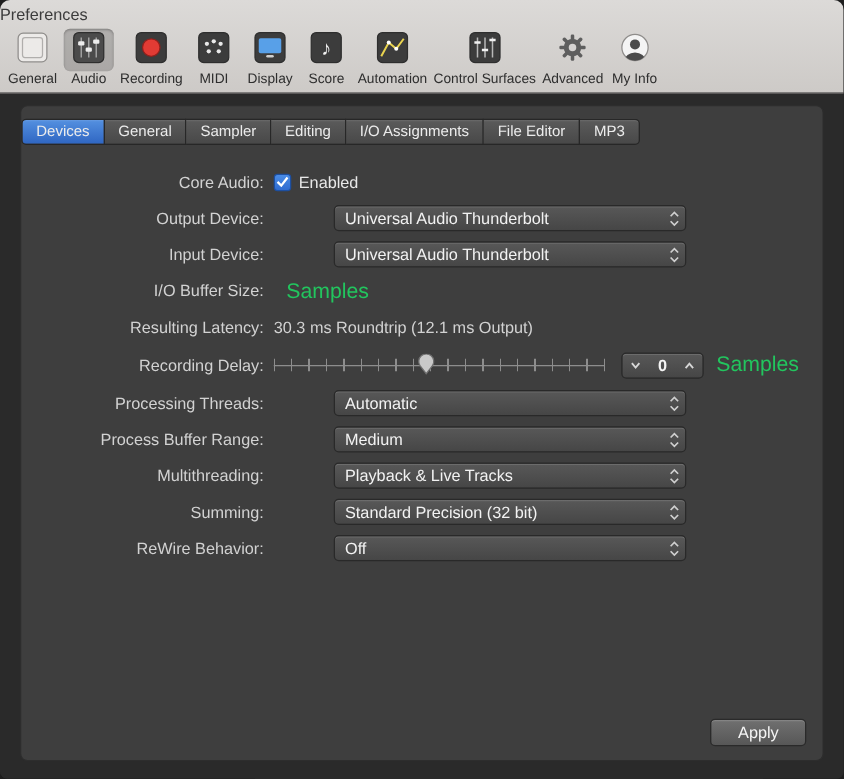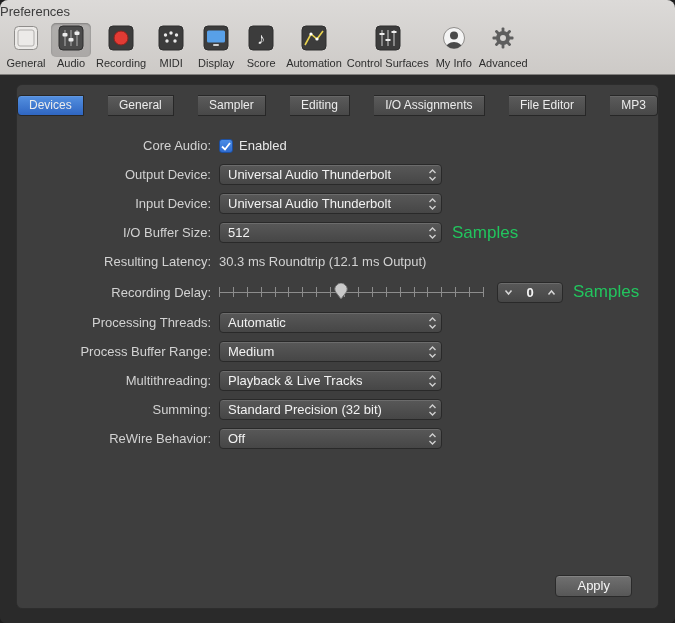--- a/index.html
+++ b/index.html
@@ -20,46 +20,47 @@
   .window-title { height:23px; line-height:23px; text-align:left; font-size:13px; color:#3c3c3c; }
   .toolbar-items { display:flex; align-items:flex-start; padding:0 4px 5px 6px; gap:5px; }
   .tb-item { display:flex; flex-direction:column; align-items:center; cursor:default; }
   .tb-iconwrap { width:40px; height:34px; display:flex; align-items:center; justify-content:center; border-radius:5px; }
   .tb-item.selected .tb-iconwrap { background:rgba(0,0,0,0.18); box-shadow:inset 0 1px 2px rgba(0,0,0,0.28); }
   .tb-label { font-size:11px; color:#2e2e2e; margin-top:0; white-space:nowrap; }
   
   .content { flex:1 1 auto; background:#2a2a2a; padding:9px 16px 14px; }
   .panel { background:#3e3e3e; border:1px solid #2d2d2d; border-radius:6px; height:100%; position:relative; padding-top:10px; }
   
-  .tabs { display:flex; justify-content:space-between; }
+  .tabs { display:flex; justify-content:flex-start; }
   .tab {
     background:linear-gradient(#5b5b5b,#484848);
     border:1px solid #272727; border-left-width:0;
     padding:2px 11px 3px; font-size:12px; color:#ececec; cursor:default;
     box-shadow:inset 0 1px 0 rgba(255,255,255,0.08);
   }
   .tab:first-child { border-radius:4px 0 0 4px; border-left-width:1px; }
   .tab:last-child { border-radius:0 4px 4px 0; }
   .tab.selected { background:linear-gradient(#5490e0,#2f66c2); }
   
   .form { margin-top:15px; }
   .row { display:flex; align-items:center; height:29px;padding-left:40px; }
   .row-label { width:162px; text-align:right; padding-right:8px; font-size:13px; color:#d2d2d2; flex:0 0 auto; }
   .unit { font-size:17px; color:#22c55e; margin-left:10px; }
   .latency-value { font-size:13px; color:#d2d2d2; }
   
   .checkbox { width:14px; height:14px; border-radius:3px; background:linear-gradient(#4a8ce6,#2f6cd0); border:1px solid #1d4fa0; display:inline-flex; align-items:center; justify-content:center; }
   .checkbox-label { font-size:13px; color:#e8e8e8; margin-left:6px; }
   
   .popup {
-    width:223px; height:21px; background:linear-gradient(#585858,#464646);
+    width:282px; height:21px; background:linear-gradient(#585858,#464646);
     border:1px solid #292929; border-radius:4px;
     display:flex; align-items:center; padding:0 4px 0 8px;
     box-shadow:inset 0 1px 0 rgba(255,255,255,0.12);
     cursor:default;
+    margin-left:48px;
   }
   .popup-value { flex:1 1 auto; font-size:13px; color:#f2f2f2; white-space:nowrap; overflow:hidden; }
   .popup-chevrons { flex:0 0 auto; display:flex; align-items:center; }
   
   .slider { position:relative; width:265px; height:20px; }
   .slider-ticks {
     position:absolute; left:0; right:0; top:5px; height:10px;
     background:
       repeating-linear-gradient(to right,#8d8d8d 0 1px,transparent 1px 13.9px),
       linear-gradient(#8d8d8d,#8d8d8d) 0 50% / 100% 1px no-repeat;
@@ -69,21 +70,21 @@
   .stepper {
     margin-left:13px; width:66px; height:21px;
     background:linear-gradient(#585858,#464646); border:1px solid #292929; border-radius:4px;
     display:flex; align-items:center; justify-content:space-between; padding:0 6px;
     box-shadow:inset 0 1px 0 rgba(255,255,255,0.12);
   }
   .stepper-value { font-size:13px; font-weight:bold; color:#f5f5f5; }
   .stepper-btn { display:flex; align-items:center; cursor:default; }
   
   .apply-btn {
-    position:absolute; right:26px; bottom:11px;
+    position:absolute; right:13px; bottom:11px;
     background:linear-gradient(#707070,#575757); border:1px solid #2a2a2a; border-radius:4px;
     color:#f5f5f5; font-size:13px; padding:2px 21px 3px;
     font-family:inherit; box-shadow:inset 0 1px 0 rgba(255,255,255,0.14);
     cursor:default;
   }
 </style>
 </head>
 <body>
 
 <div class="window">
@@ -209,40 +210,20 @@
                 </g>
                 <g stroke="#f0f0f0" stroke-width="2">
                   <line x1="4.5" y1="9" x2="9.5" y2="9"></line>
                   <line x1="10.5" y1="15" x2="15.5" y2="15"></line>
                   <line x1="16.5" y1="7" x2="21.5" y2="7"></line>
                 </g>
               </svg>
         </span>
           </div>
         <div class="tb-label">Control Surfaces</div>
-      </div>
-
-      <div class="tb-item">
-        <div class="tb-iconwrap">
-            <span>
-          <svg width="26" height="26" viewBox="0 0 26 26">
-                <defs>
-                  <clipPath id="mic">
-                    <circle cx="13" cy="13" r="10.5"></circle>
-                  </clipPath>
-                </defs>
-                <circle cx="13" cy="13" r="10.5" fill="#f4f4f4" stroke="#8f8d8b"></circle>
-                <g clip-path="url(#mic)" fill="#4a4a4a">
-                  <circle cx="13" cy="10.5" r="4"></circle>
-                  <path d="M4.5 24 a8.5 7 0 0 1 17 0 Z"></path>
-                </g>
-              </svg>
-        </span>
-          </div>
-        <div class="tb-label">My Info</div>
       </div>
 
       <div class="tb-item">
         <div class="tb-iconwrap">
             <span>
           <svg width="26" height="26" viewBox="0 0 26 26">
                 <g fill="#5e5e5e">
                   <circle cx="13" cy="13" r="7"></circle>
                   <rect x="11.6" y="2.5" width="2.8" height="5" rx="1"></rect>
                   <rect x="11.6" y="18.5" width="2.8" height="5" rx="1"></rect>
@@ -255,20 +236,40 @@
                     <rect x="18.5" y="11.6" width="5" height="2.8" rx="1"></rect>
                   </g>
                 </g>
                 <circle cx="13" cy="13" r="3" fill="#d5d3d1"></circle>
               </svg>
         </span>
           </div>
         <div class="tb-label">Advanced</div>
       </div>
 
+      <div class="tb-item">
+        <div class="tb-iconwrap">
+            <span>
+          <svg width="26" height="26" viewBox="0 0 26 26">
+                <defs>
+                  <clipPath id="mic">
+                    <circle cx="13" cy="13" r="10.5"></circle>
+                  </clipPath>
+                </defs>
+                <circle cx="13" cy="13" r="10.5" fill="#f4f4f4" stroke="#8f8d8b"></circle>
+                <g clip-path="url(#mic)" fill="#4a4a4a">
+                  <circle cx="13" cy="10.5" r="4"></circle>
+                  <path d="M4.5 24 a8.5 7 0 0 1 17 0 Z"></path>
+                </g>
+              </svg>
+        </span>
+          </div>
+        <div class="tb-label">My Info</div>
+      </div>
+
     </div>
   </div>
 
   <div class="content">
     <div class="panel">
 
       <div class="tabs">
         <div class="tab selected">Devices</div>
         <div class="tab">General</div>
         <div class="tab">Sampler</div>
@@ -311,29 +312,20 @@
                 <svg width="9" height="14" viewBox="0 0 9 14">
                   <path d="M1.5 5 L4.5 2 L7.5 5" fill="none" stroke="#cfcfcf" stroke-width="1.4"></path>
                   <path d="M1.5 9 L4.5 12 L7.5 9" fill="none" stroke="#cfcfcf" stroke-width="1.4"></path>
                 </svg>
               </span>
           </div>
         </div>
 
         <div class="row">
           <div class="row-label">I/O Buffer Size:</div>
-          <div class="popup">
-            <span class="popup-value">512</span>
-            <span class="popup-chevrons">
-                <svg width="9" height="14" viewBox="0 0 9 14">
-                  <path d="M1.5 5 L4.5 2 L7.5 5" fill="none" stroke="#cfcfcf" stroke-width="1.4"></path>
-                  <path d="M1.5 9 L4.5 12 L7.5 9" fill="none" stroke="#cfcfcf" stroke-width="1.4"></path>
-                </svg>
-              </span>
-          </div>
           <span class="unit">Samples</span>
         </div>
 
         <div class="row">
           <div class="row-label">Resulting Latency:</div>
           <span class="latency-value">30.3 ms Roundtrip (12.1 ms Output)</span>
         </div>
 
         <div class="row" style="height:32px;">
           <div class="row-label">Recording Delay:</div>

